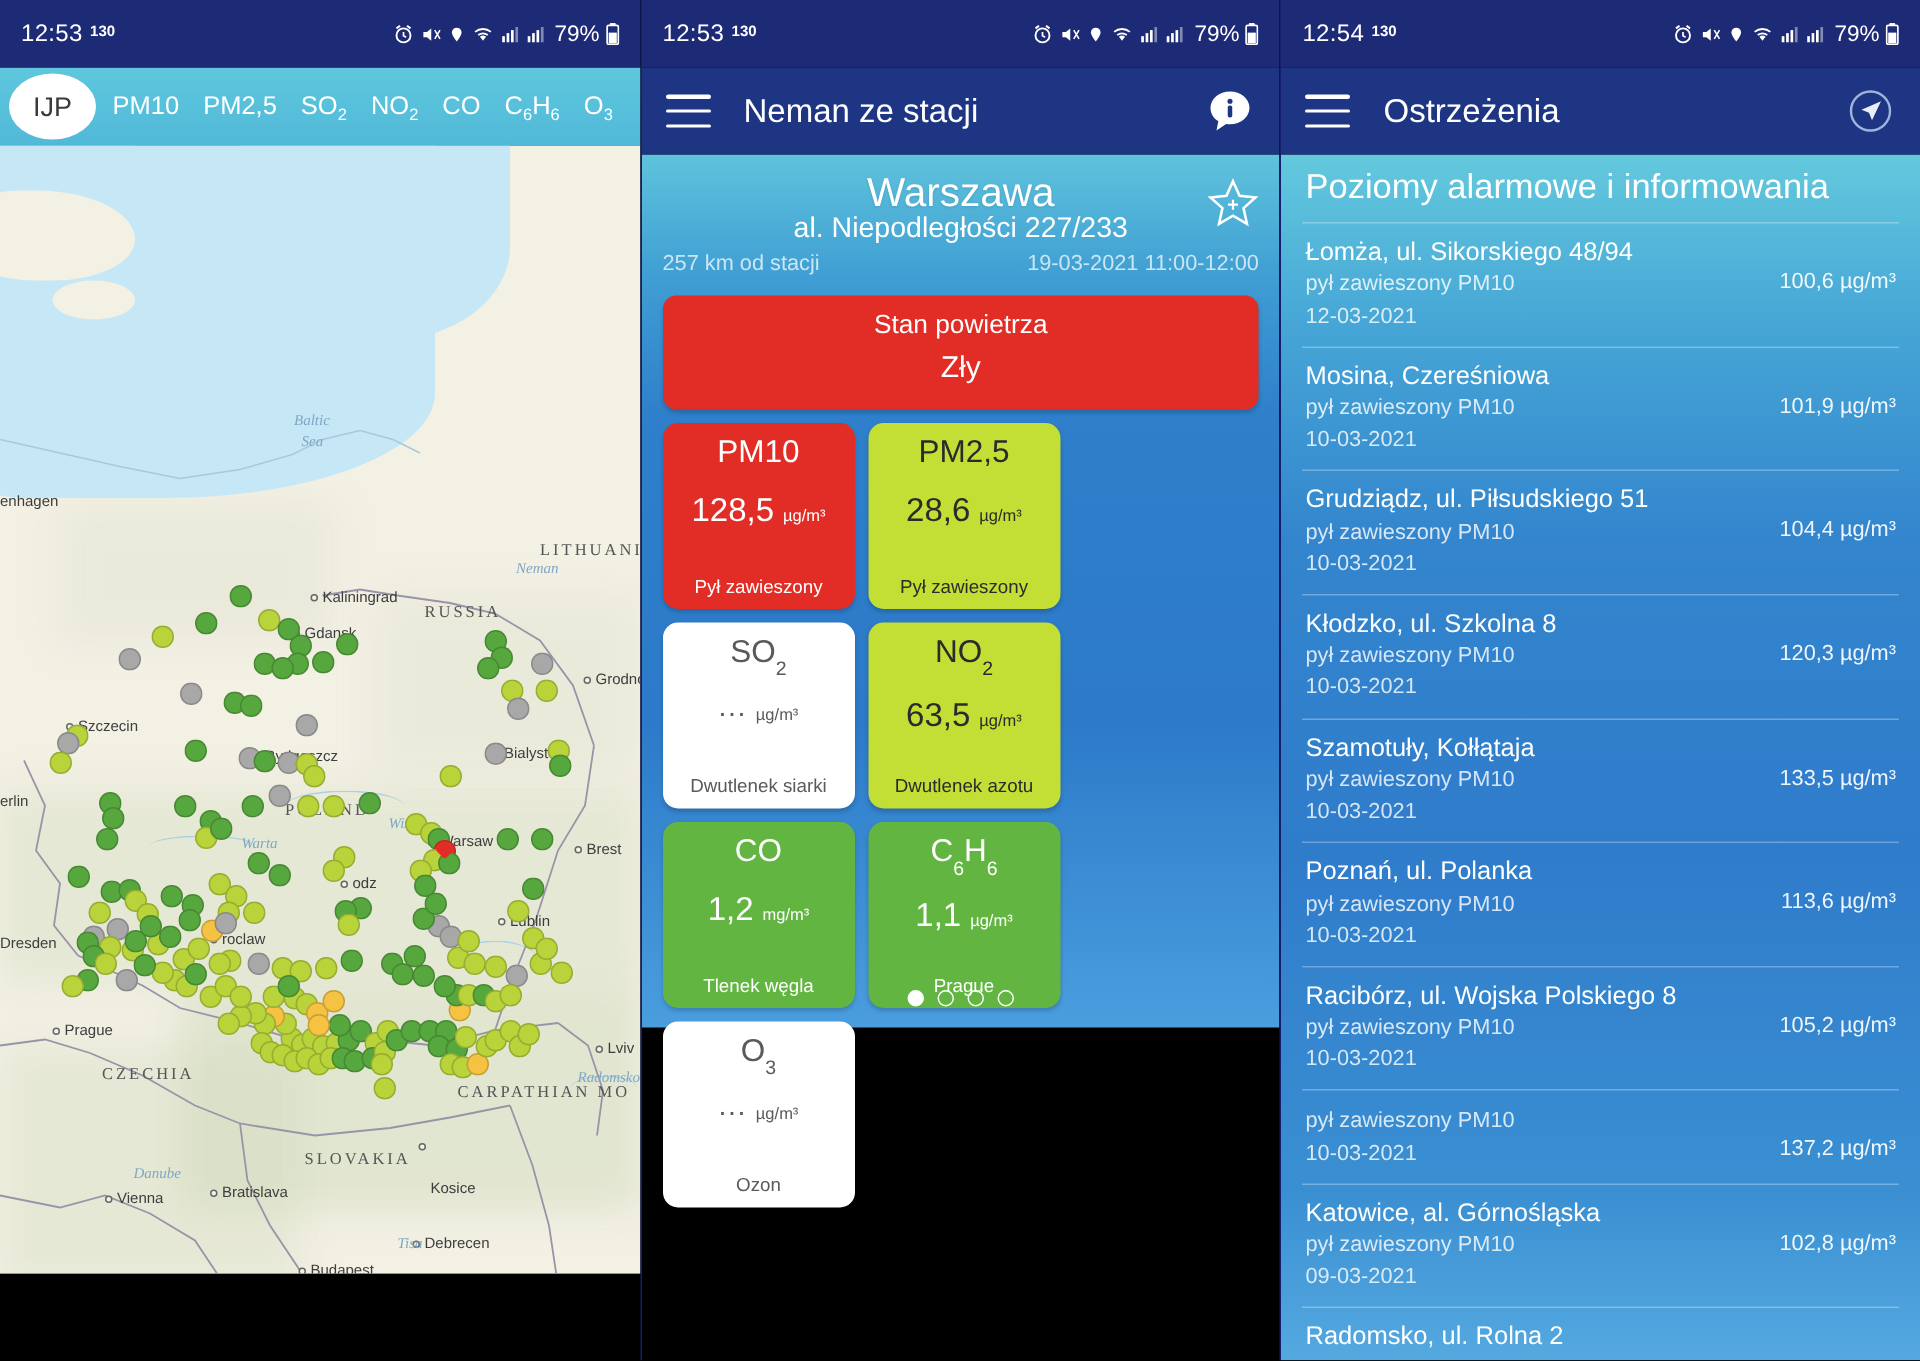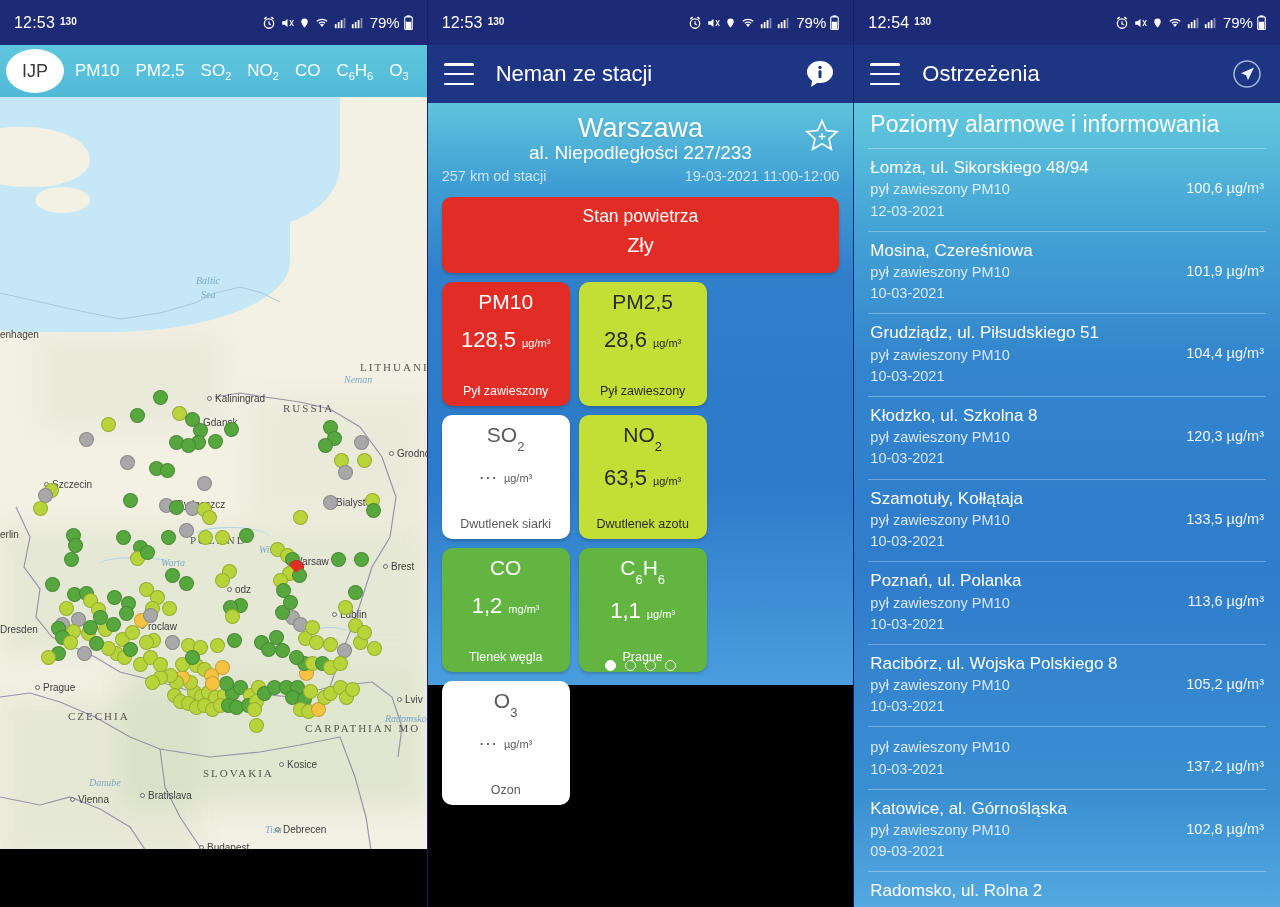--- a/index.html
+++ b/index.html
@@ -245,21 +245,21 @@
           <div class="map-citydot" style="left: 140px; top: 527px;"></div>
           <div class="map-label city" style="left: 0px; top: 527px;">Dresden</div>
           <div class="map-label city" style="left: 43px; top: 585px;">Prague</div>
           <div class="map-citydot" style="left: 35px; top: 588px;"></div>
           <div class="map-label country" style="left: 68px; top: 613px;">CZECHIA</div>
           <div class="map-label city" style="left: 405px; top: 597px;">Lviv</div>
           <div class="map-citydot" style="left: 397px; top: 600px;"></div>
           <div class="map-label water" style="left: 385px; top: 616px;">Radomsko</div>
           <div class="map-label country" style="left: 305px; top: 625px;">CARPATHIAN MO</div>
           <div class="map-label country" style="left: 203px; top: 670px;">SLOVAKIA</div>
-          <div class="map-label city" style="left: 287px; top: 662px;">Kosice</div>
+          <div class="map-label city" style="left: 287px; top: 690px;">Kosice</div>
           <div class="map-citydot" style="left: 279px; top: 665px;"></div>
           <div class="map-label city" style="left: 148px; top: 693px;">Bratislava</div>
           <div class="map-citydot" style="left: 140px; top: 696px;"></div>
           <div class="map-label city" style="left: 78px; top: 697px;">Vienna</div>
           <div class="map-citydot" style="left: 70px; top: 700px;"></div>
           <div class="map-label water" style="left: 89px; top: 680px;">Danube</div>
           <div class="map-label city" style="left: 283px; top: 727px;">Debrecen</div>
           <div class="map-citydot" style="left: 275px; top: 730px;"></div>
           <div class="map-label water" style="left: 265px; top: 727px;">Tisa</div>
           <div class="map-label city" style="left: 207px; top: 745px;">Budapest</div>

